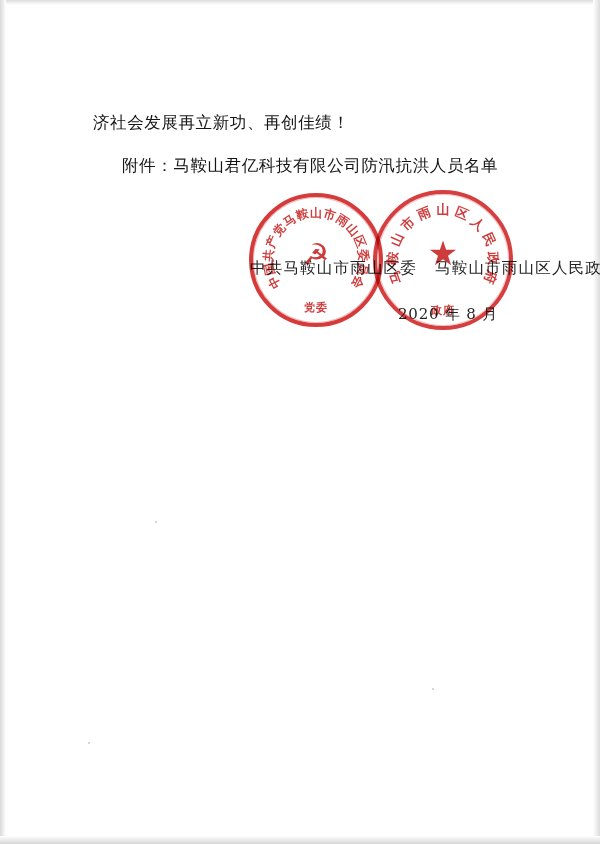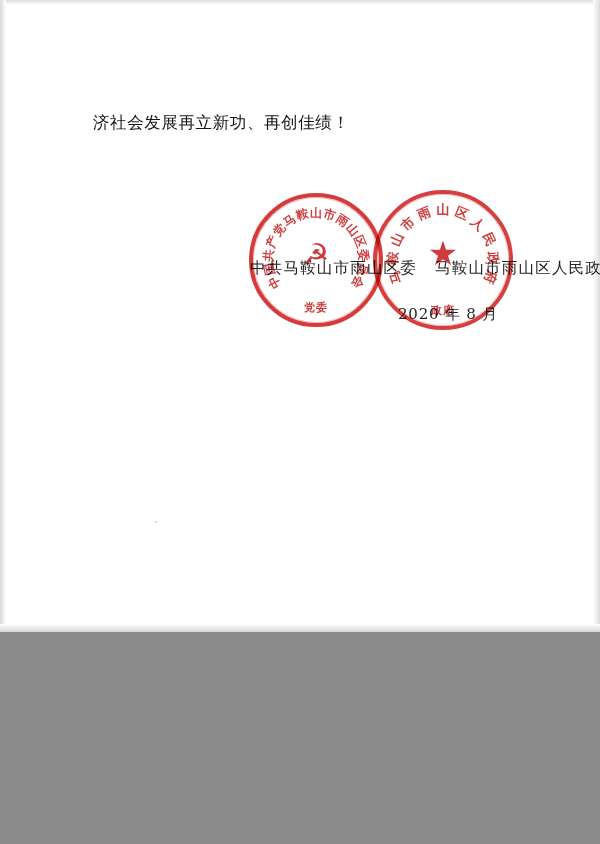--- a/index.html
+++ b/index.html
@@ -3,21 +3,21 @@
 <meta charset="utf-8">
 <style>
   html, body {
     margin: 0;
     padding: 0;
     background: #8b8b8b;
   }
   #page {
     position: relative;
     width: 600px;
-    height: 632px;
+    height: 844px;
     background: #ffffff;
     overflow: hidden;
     font-family: "DejaVu Serif", serif;
   }
   
   #paper-edge-left {
     position: absolute;
     left: 0; top: 0;
     width: 6px; height: 844px;
     background: linear-gradient(to right, #d9d9d9, #ffffff);
@@ -162,20 +162,21 @@
 
 <div id="page">
 
   <div id="paper-edge-top"></div>
   <div id="paper-edge-left"></div>
   <div id="paper-edge-right"></div>
   <div id="paper-edge-bottom"></div>
 
   <div class="doc-line" id="line-closing">济社会发展再立新功、再创佳绩！</div>
 
+  <div class="doc-line" id="line-attachment">附件：马鞍山君亿科技有限公司防汛抗洪人员名单</div>
 
   <div id="signature-block">
     <div id="sig-orgs">
       <div class="sig-line">中共马鞍山市雨山区委</div>
       <div class="sig-line">马鞍山市雨山区人民政府</div>
     </div>
     <div class="sig-line" id="sig-date">2020 年 8 月</div>
   </div>
 
   <div class="seal" id="seal-party">

